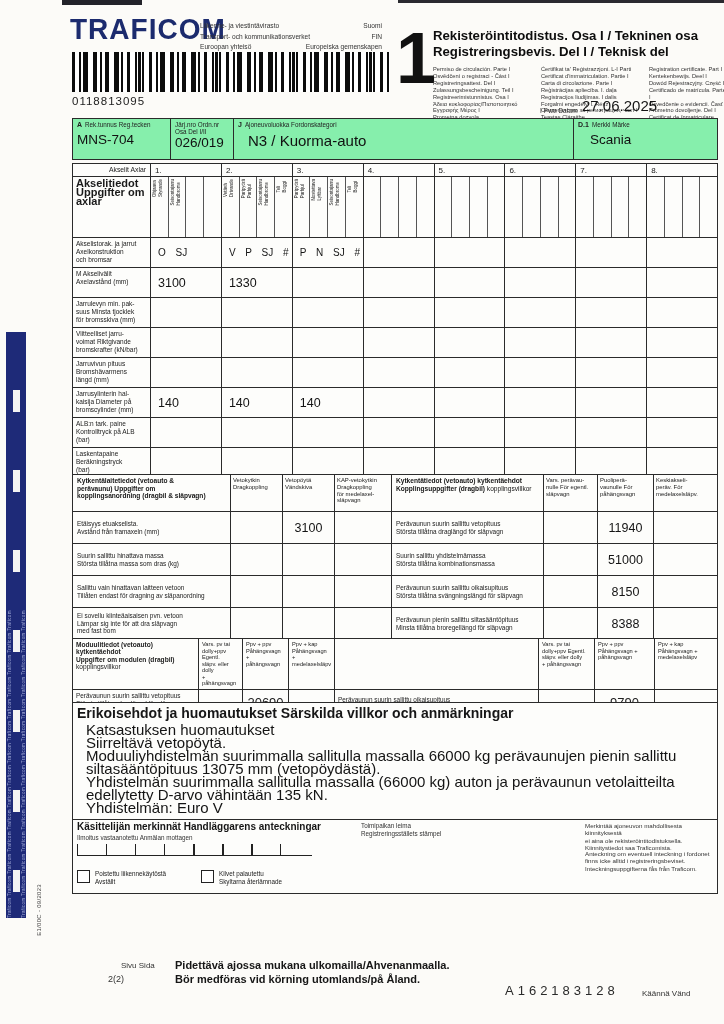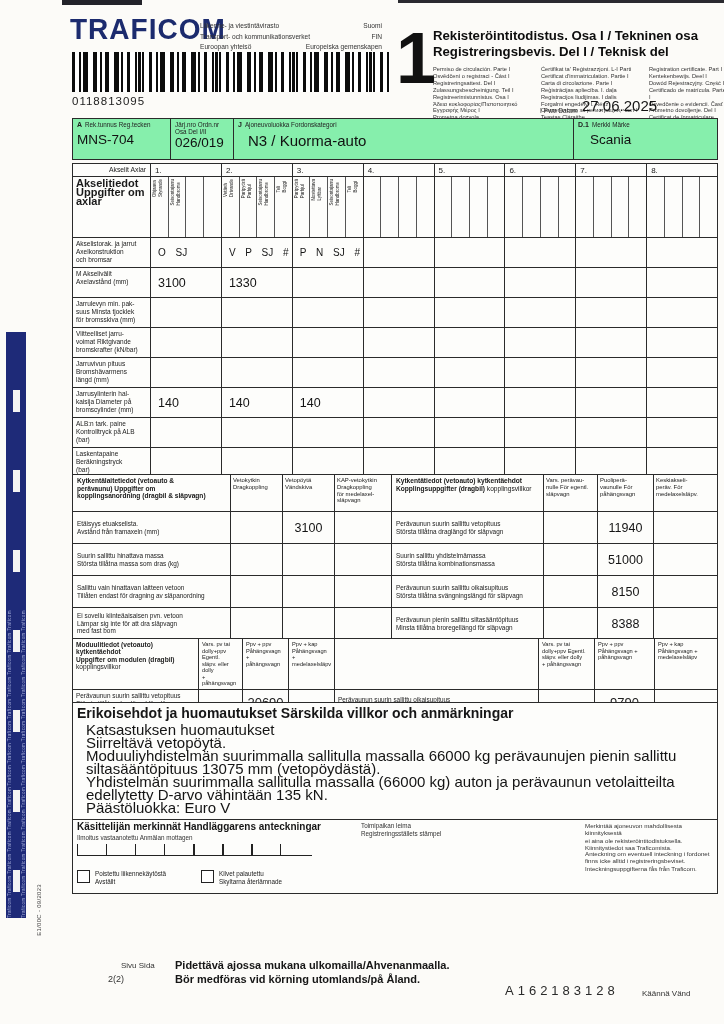--- a/index.html
+++ b/index.html
@@ -719,21 +719,21 @@
         <div class="cond-line">Siirreltävä vetopöytä.</div>
 
         <div class="cond-line">Moduuliyhdistelmän suurimmalla sallitulla massalla 66000 kg perävaunujen pienin sallittu</div>
 
         <div class="cond-line">siltasääntöpituus 13075 mm (vetopöydästä).</div>
 
         <div class="cond-line">Yhdistelmän suurimmalla sallitulla massalla (66000 kg) auton ja perävaunun vetolaitteilta</div>
 
         <div class="cond-line">edellytetty D-arvo vähintään 135 kN.</div>
 
-        <div class="cond-line">Päästöluokka: Euro V</div>
+        <div class="cond-line">Yhdistelmän: Euro V</div>
 
       </div>
     <div class="handler">
       <div class="h-title">Käsittelijän merkinnät Handläggarens anteckningar</div>
       <div class="h-received">Ilmoitus vastaanotettu Anmälan mottagen</div>
       <div class="h-ruler"></div>
       <div class="h-stamp pre">Toimipaikan leima
 Registreringsställets stämpel</div>
       <div class="h-note1 pre">Merkintää ajoneuvon mahdollisesta kiinnityksestä
 ei aina ole rekisteröintitodistuksella.

